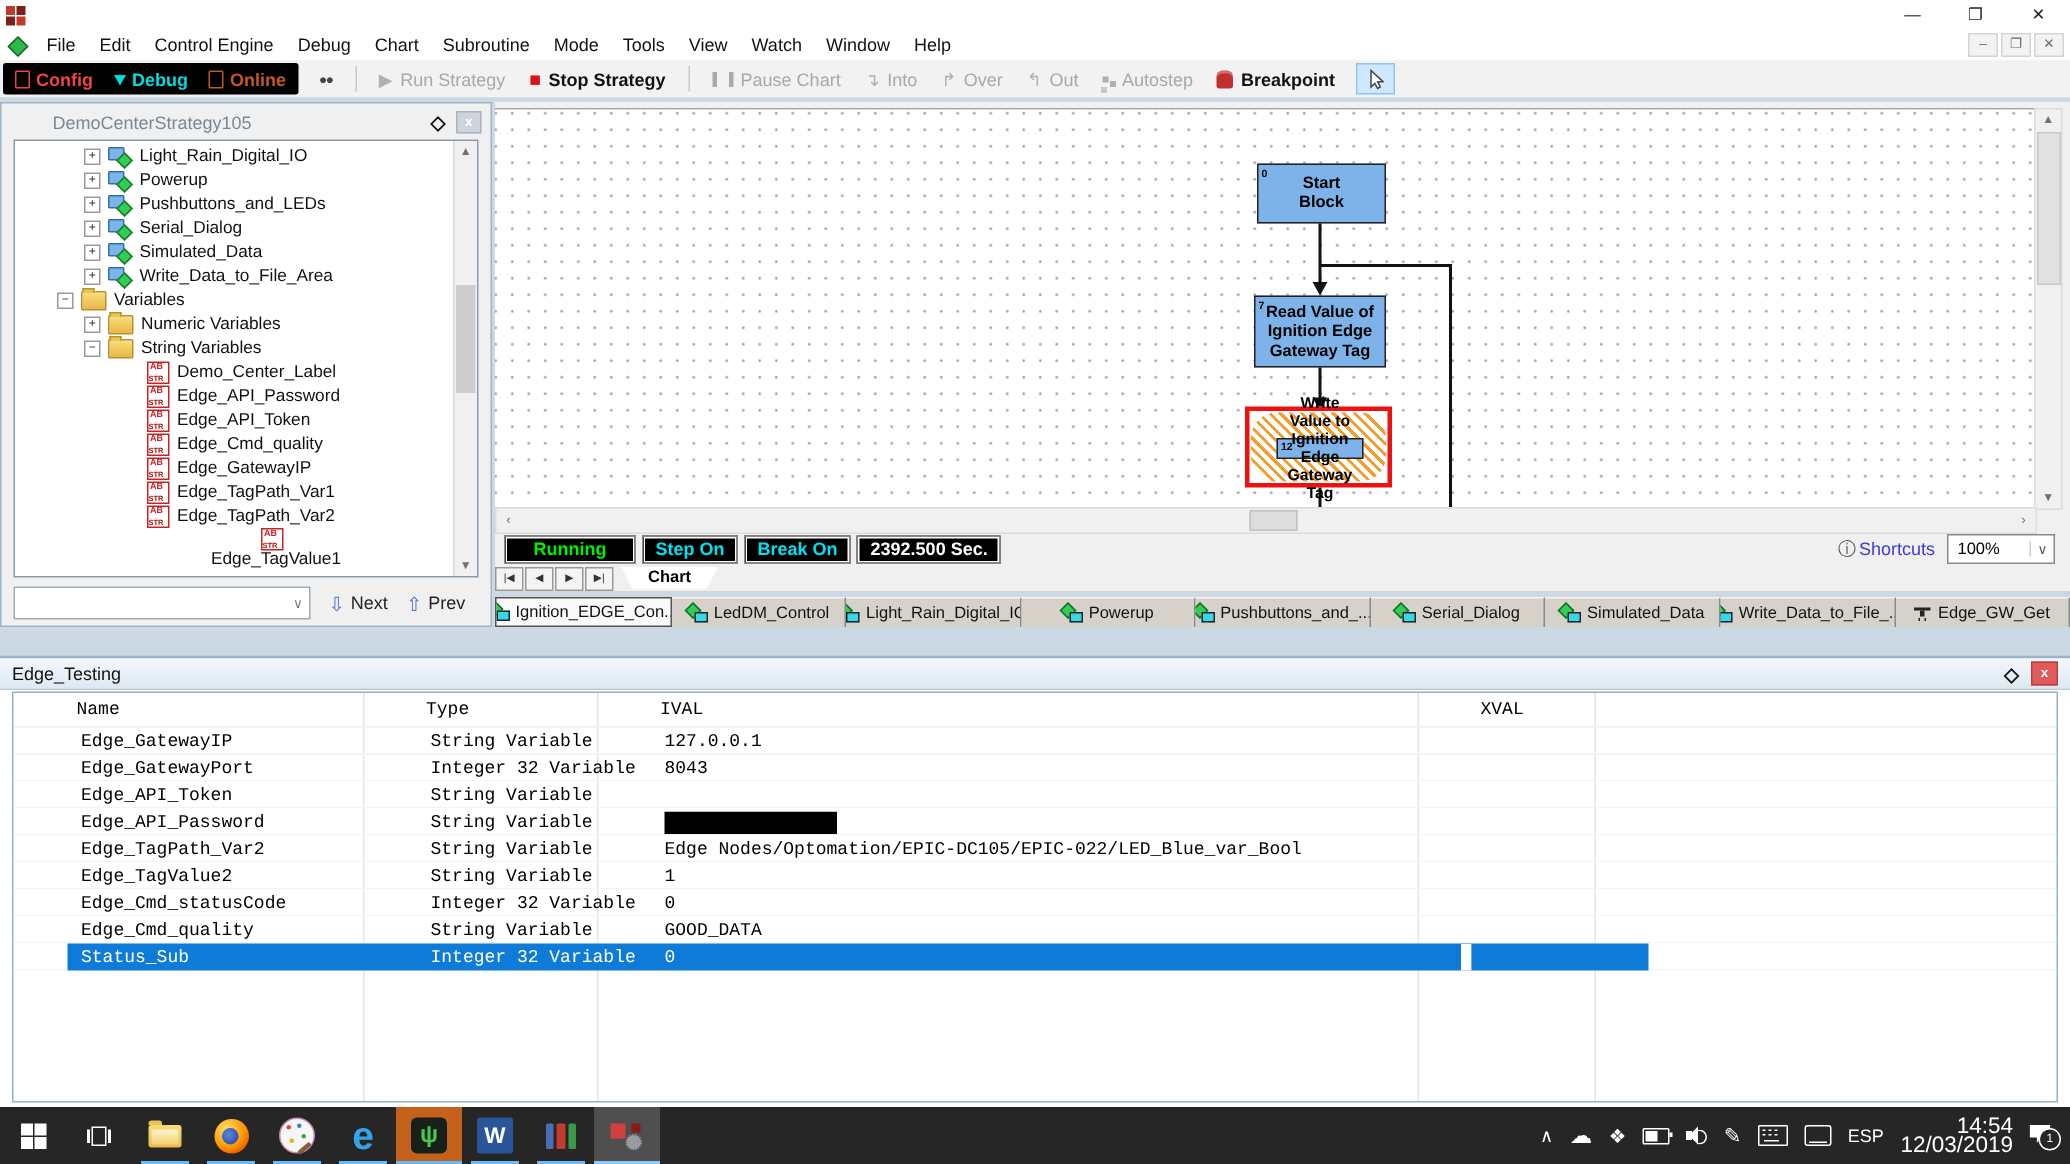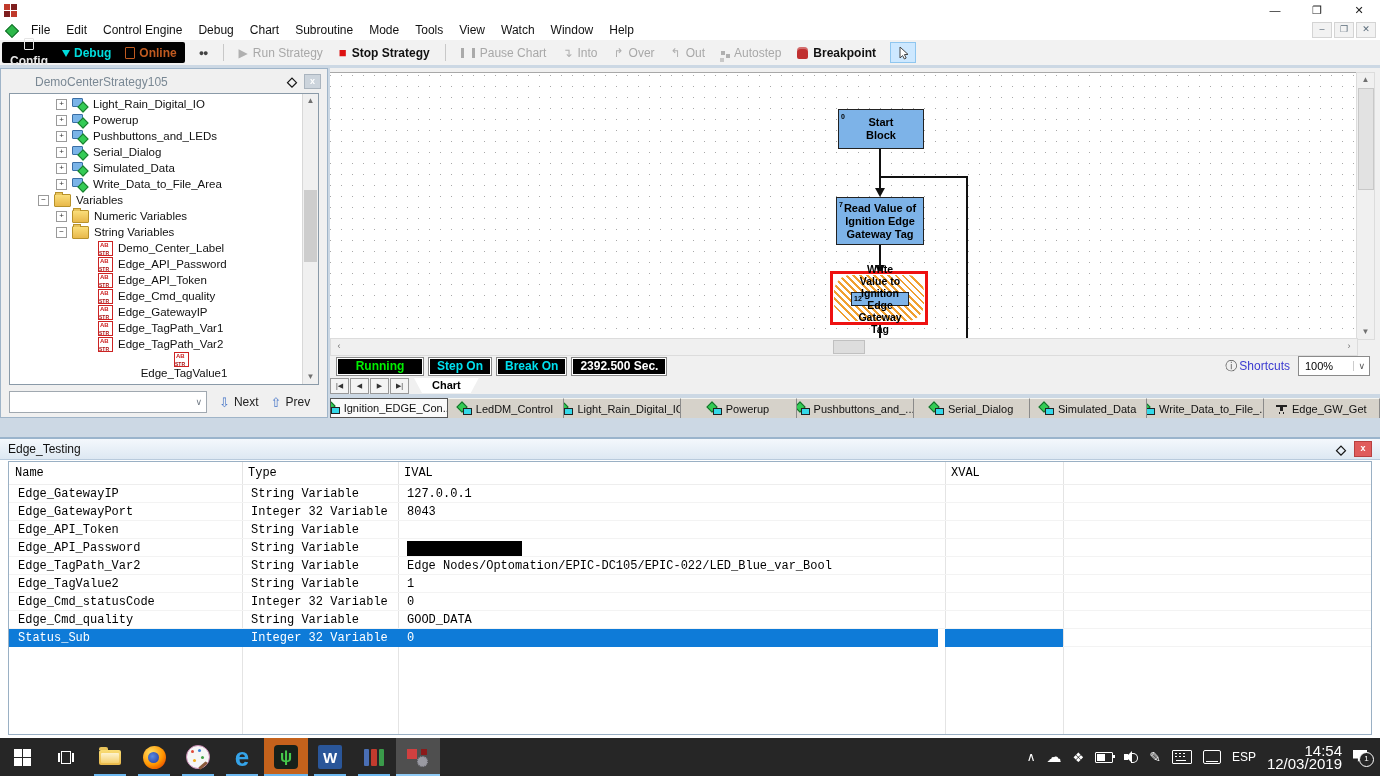--- a/index.html
+++ b/index.html
@@ -19,21 +19,21 @@
   #menubar{left:0;top:20px;width:1380px;height:20px;background:#fff;display:flex;align-items:center;font-size:12px;}
   .strat-ico{width:12px;height:12px;margin:0 6px 0 5px;position:relative;}
   .strat-ico::before{content:"";position:absolute;left:2px;top:2px;width:8px;height:8px;background:#2db84a;border:1px solid #156b2a;transform:rotate(45deg);}
   .mitem{padding:0 8px;line-height:20px;color:#111;}
   .mdibtns{margin-left:auto;display:flex;gap:2px;margin-right:4px;}
   .mdib{width:18px;height:14px;background:#f2f2f2;border:1px solid #d4d4d4;color:#5a6b7a;font-size:9px;line-height:13px;text-align:center;}
   
   #toolbar{left:0;top:40px;width:1380px;height:25px;background:#f2f2f2;border-bottom:1px solid #d8d8d8;display:flex;align-items:center;font-size:12px;}
   #modebar{height:21px;margin:0 6px 0 2px;background:#000;border-radius:2px;display:flex;align-items:center;padding:0 8px;gap:14px;}
   .mode-item{display:flex;align-items:center;gap:4px;font-weight:bold;font-size:12px;}
-  .mode-config{color:#e5e5e5;flex-direction:column;}
+  .mode-config{color:#ef4444;}
   .mode-debug{color:#00dddd;}
   .mode-online{color:#c05a20;}
   .pg-ico{width:8px;height:10px;border:1px solid currentColor;border-radius:1px;}
   .dn-arrow{width:0;height:0;border:4px solid transparent;border-top:7px solid #00dddd;margin-top:5px;}
   .binoc{color:#444;font-size:9px;font-weight:bold;letter-spacing:-1px;margin:0 8px;}
   .tsep{width:1px;height:17px;background:#c8c8c8;margin:0 7px;}
   .tbtn{display:flex;align-items:center;gap:5px;margin:0 8px;color:#111;font-weight:bold;white-space:nowrap;}
   .tbtn.disabled{color:#a8a8a8;font-weight:normal;}
   .tglyph{font-size:12px;}
   .tbtn.disabled .tglyph{color:#b0b0b0;}
@@ -112,21 +112,21 @@
   .sub-ico::after{content:"";position:absolute;left:4px;top:3px;width:3px;height:4px;background:#222;box-shadow:-2px 4px 0 -1px #222,2px 4px 0 -1px #222;}
   
   #watch-panel{left:0;top:437px;width:1380px;height:301px;background:#fff;border-top:2px solid #9ab4cc;}
   #watch-title{height:20px;background:linear-gradient(#f4f8fc,#dde8f2);display:flex;align-items:center;font-size:12px;color:#111;padding-left:8px;border-bottom:1px solid #b8cadc;}
   #watch-title .pt-ico{margin-left:auto;}
   .red-x{width:16px;height:14px;background:#e05c5c;border:1px solid #b84040;color:#fff;font-size:9px;font-weight:bold;text-align:center;line-height:13px;margin:0 8px 0 8px;}
   #watch-table{position:absolute;left:8px;top:22px;width:1362px;height:272px;background:#fff;border:1px solid #9ab0c4;font-family:"Liberation Mono","DejaVu Sans Mono",monospace;font-size:12px;overflow:hidden;}
   .vline{position:absolute;top:0;bottom:0;width:1px;background:#e4e4e4;}
   #watch-head{position:relative;height:22px;display:flex;align-items:center;border-bottom:1px solid #eee;}
   .wc{flex:none;padding-left:6px;box-sizing:border-box;overflow:hidden;white-space:nowrap;}
-  .wc-name{width:233px;}.wc-type{width:156px;}.wc-ival{width:547px;}.wc-xval{width:118px;}
+  .wc-name{width:233px;margin-left:36px;}.wc-type{width:156px;}.wc-ival{width:547px;}.wc-xval{width:118px;}
   #watch-rows{position:relative;background:repeating-linear-gradient(to bottom,transparent 0 17px,#f3f3f3 17px 18px);}
   .wrow{height:18px;display:flex;align-items:center;}
   .wrow .wc{padding-left:9px;}
   .wrow.sel .wc{background:#0e7bd8;color:#fff;height:18px;line-height:18px;}
   .wrow.sel .wc-ival{box-shadow:inset -7px 0 0 #fff;}
   .redact{display:inline-block;width:115px;height:15px;background:#000;vertical-align:middle;}
   
   #taskbar{left:0;top:738px;width:1380px;height:38px;background:#262626;display:flex;align-items:center;}
   .slot{width:44px;height:38px;display:flex;align-items:center;justify-content:center;position:relative;flex:none;}
   .slot.run::after{content:"";position:absolute;left:6px;right:6px;bottom:0;height:2px;background:#6cb8f0;}

